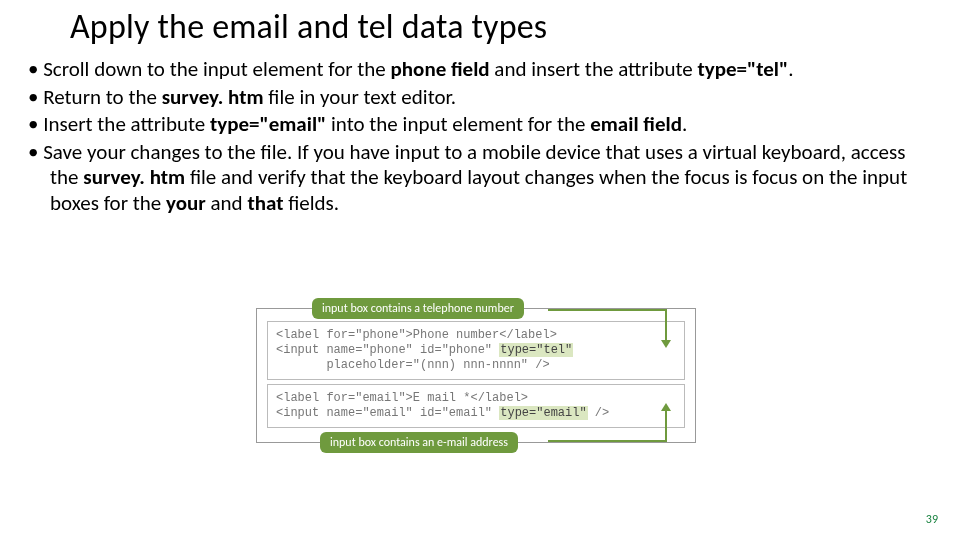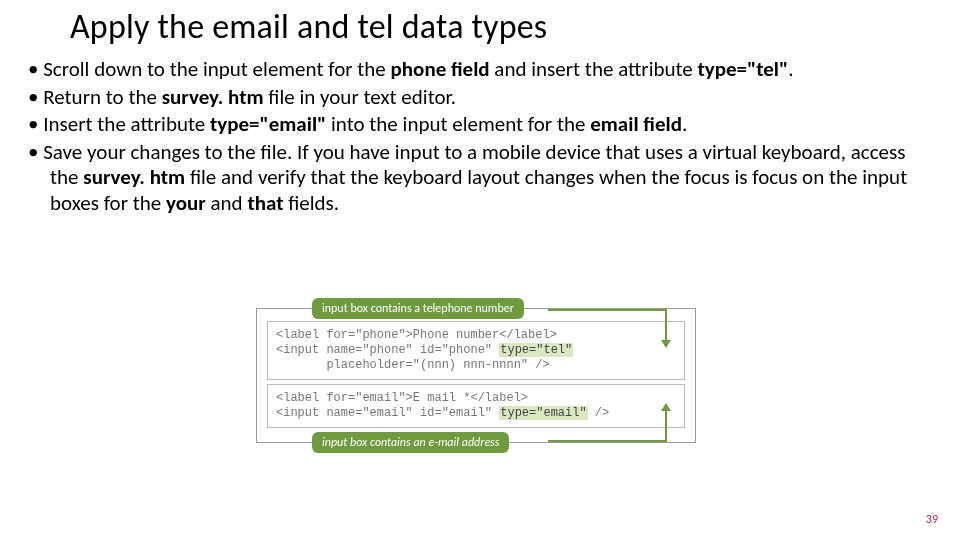--- a/index.html
+++ b/index.html
@@ -81,40 +81,39 @@
     font-size: 12px;
     padding: 3px 10px;
     border-radius: 6px;
     white-space: nowrap;
   }
   .callout.top {
     left: 56px;
     top: -10px;
   }
   .callout.bottom {
-    left: 56px;
+    left: 64px;
     bottom: -10px;
-    font-style: italic;
   }
   .arrow {
     position: absolute;
     stroke: #6f9a3e;
     stroke-width: 2;
     fill: none;
   }
   .arrow-head {
     fill: #6f9a3e;
     stroke: none;
   }
   .page-num {
     position: absolute;
     right: 22px;
     bottom: 14px;
     font-size: 12px;
-    color: #be185d;
+    color: #15803d;
     font-family: Calibri, Arial, sans-serif;
   }
 </style>
 </head>
 <body>
 
 <div class="slide">
 
   <h1 class="title">Apply the email and tel data types</h1>
 

